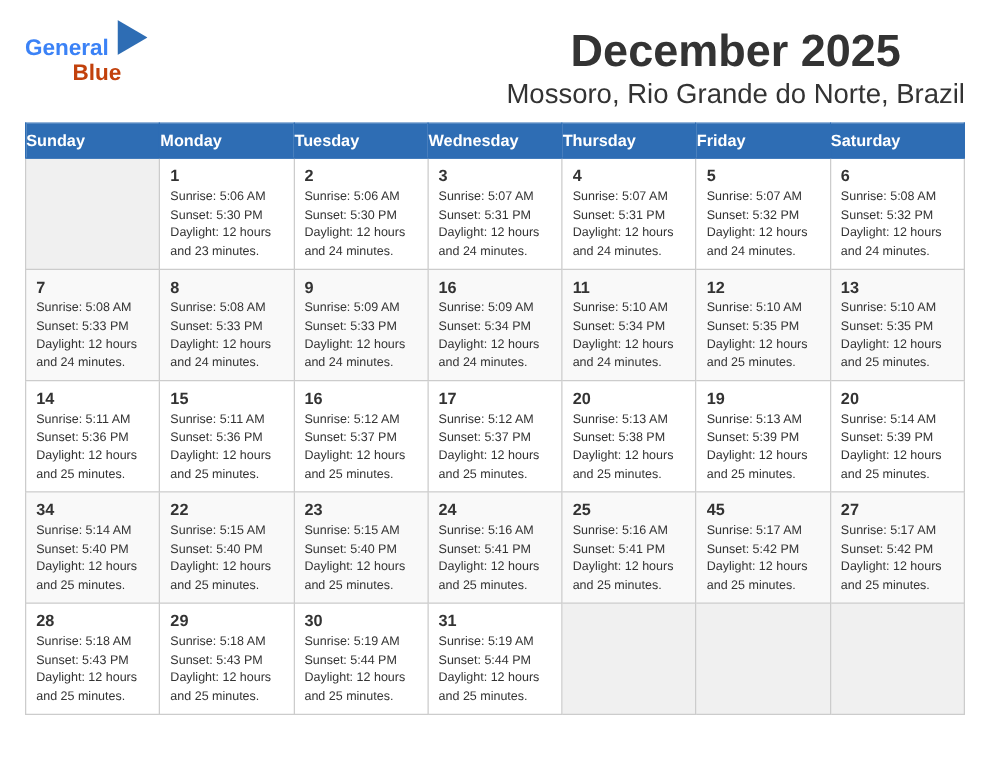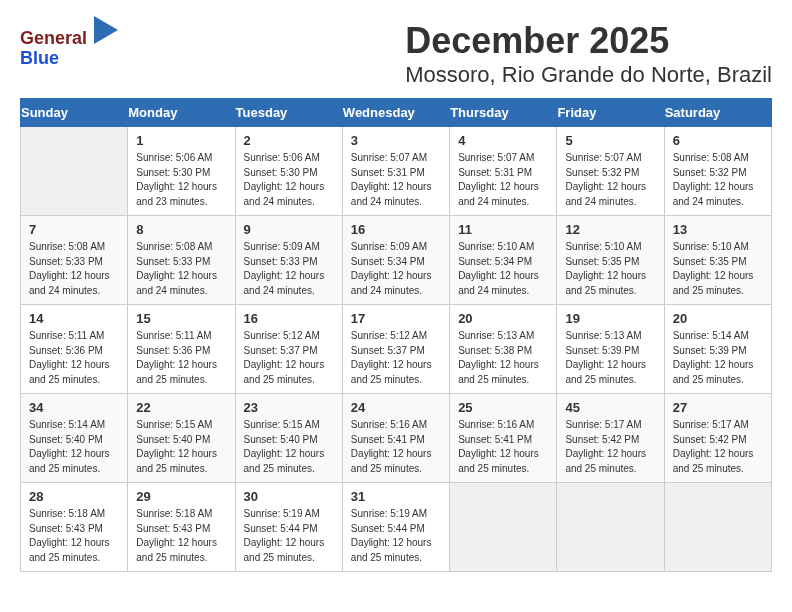--- a/index.html
+++ b/index.html
@@ -20,30 +20,30 @@
       display: flex;
       align-items: center;
     }
     .logo-text {
       font-size: 18px;
       font-weight: bold;
       color: #333;
       line-height: 1.1;
     }
     .logo-text span {
-      color: #7f1d1d;
+      color: #3b82f6;
     }
     .logo-icon {
       width: 24px;
       height: 28px;
       margin-left: 2px;
       margin-top: -4px;
     }
     .title-section {
-      text-align: left;
+      text-align: center;
     }
     .month-title {
       font-size: 36px;
       font-weight: bold;
       color: #333;
     }
     .location-title {
       font-size: 22px;
       color: #333;
       font-weight: normal;
@@ -95,21 +95,21 @@
 
 <div class="header-section">
   <div class="logo">
     <div>
       <div class="logo-text">
         <span>General</span>
         <svg class="logo-icon" viewBox="0 0 24 28" xmlns="http://www.w3.org/2000/svg">
           <polygon points="0,28 24,14 0,0" fill="#2e6db4"></polygon>
         </svg>
         <br>
-        <span style="color:#1d4ed8;">Blue</span>
+        <span style="color:#c2410c;margin-left:38px;">Blue</span>
       </div>
     </div>
   </div>
   <div class="title-section">
     <div class="month-title">December 2025</div>
     <div class="location-title">Mossoro, Rio Grande do Norte, Brazil</div>
   </div>
 </div>
 
 <table class="calendar-table">

